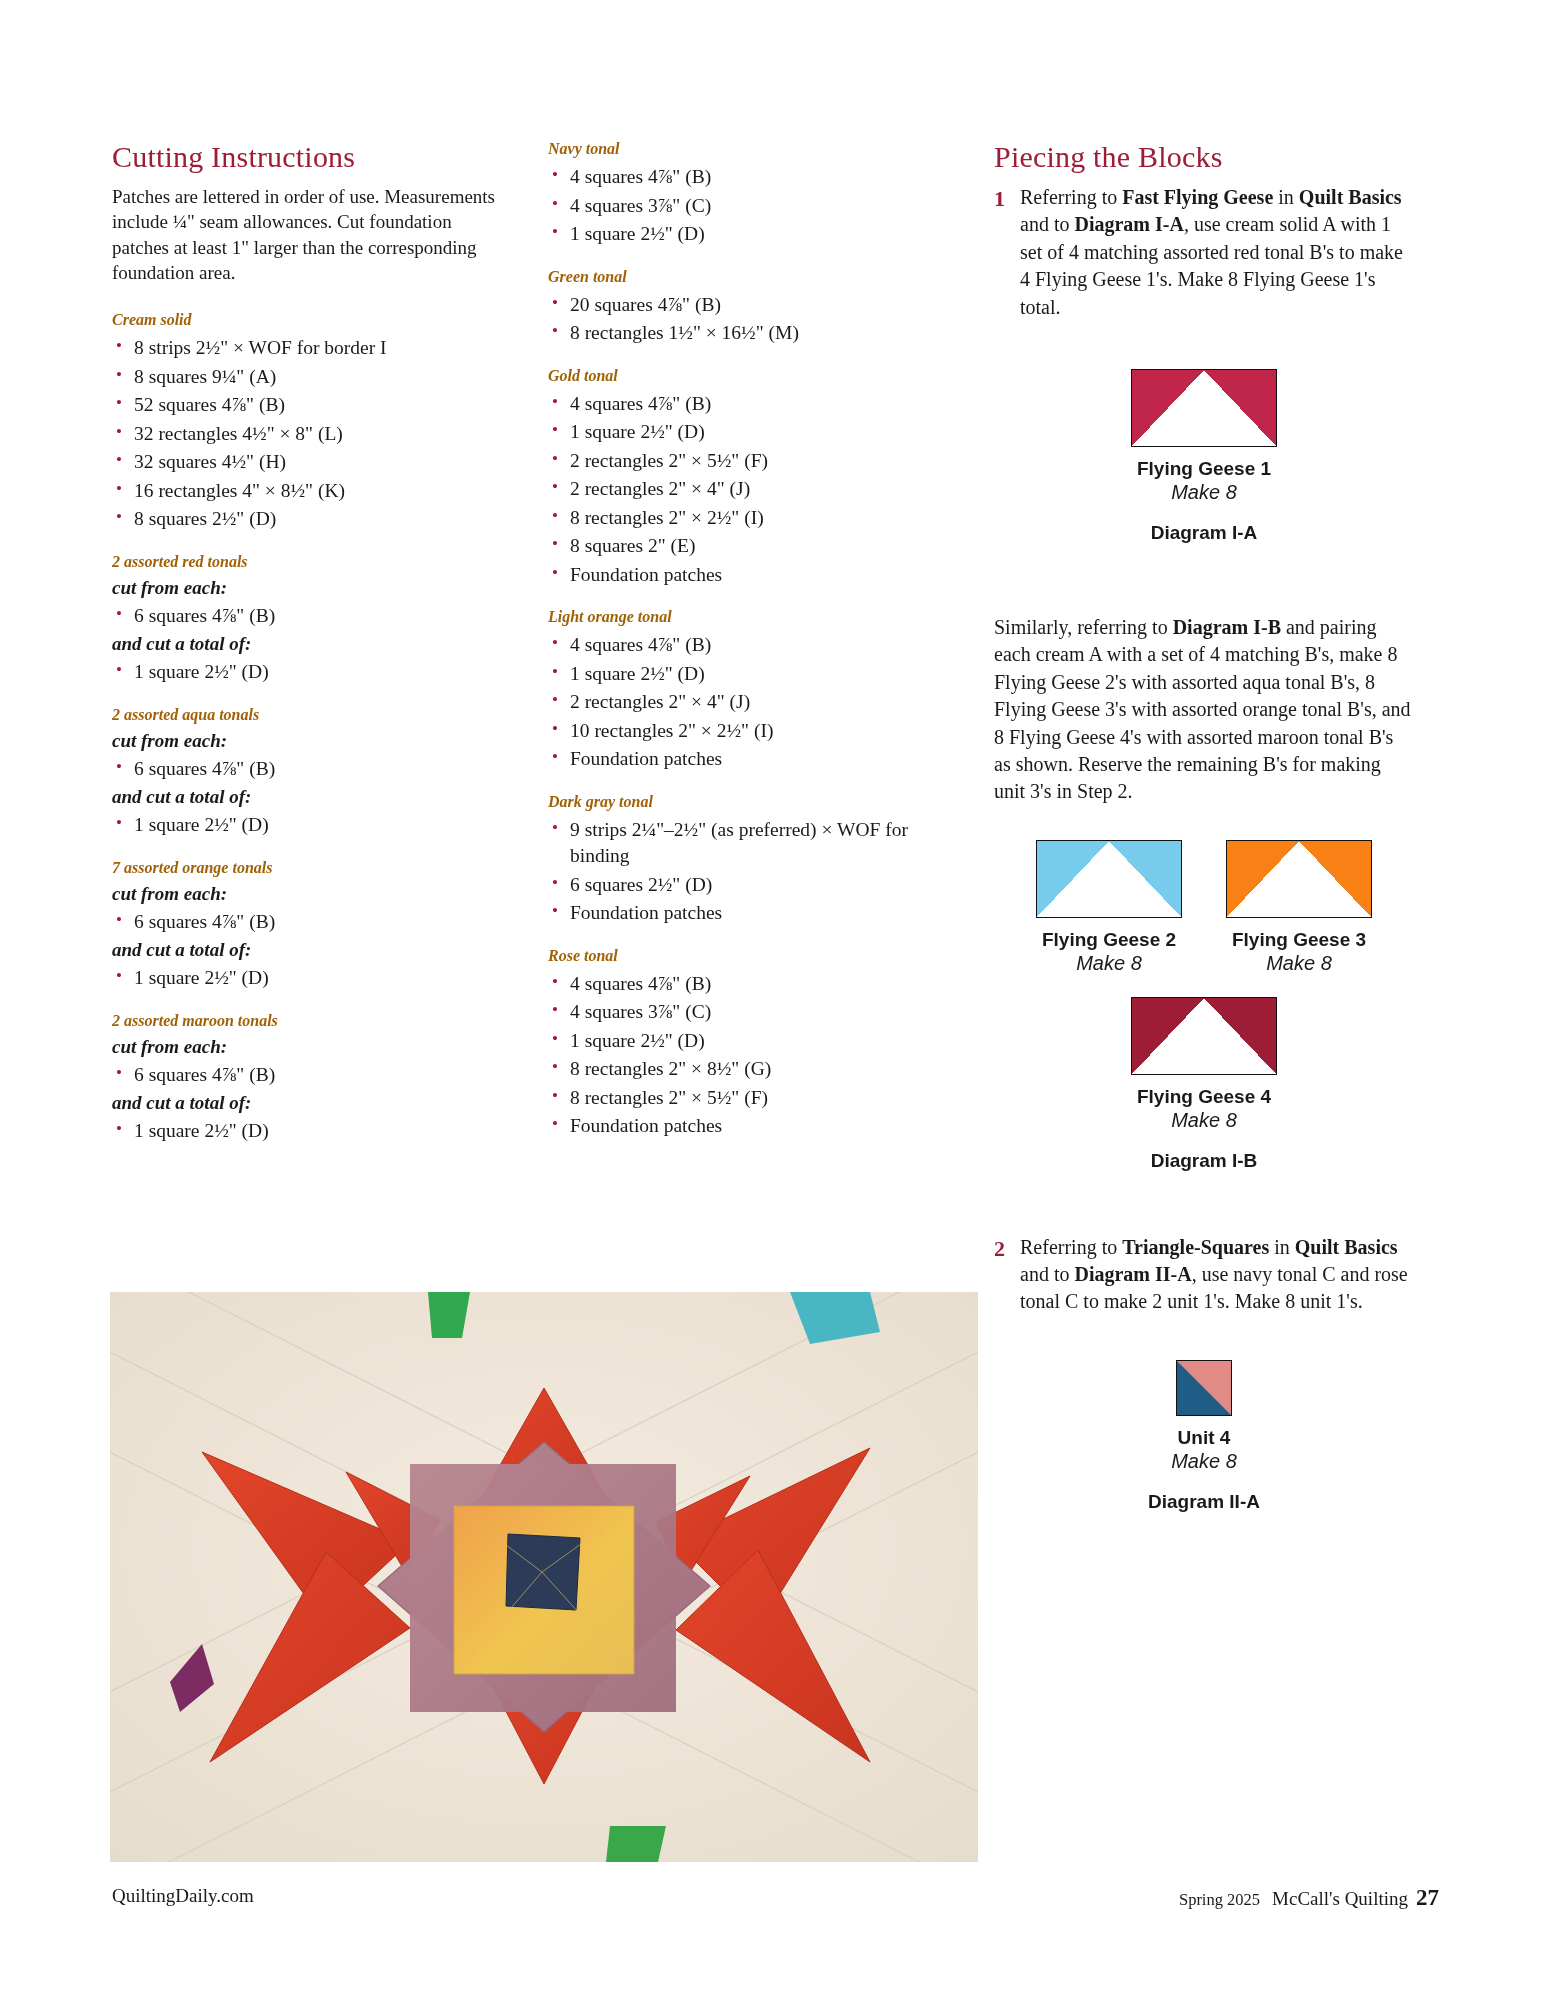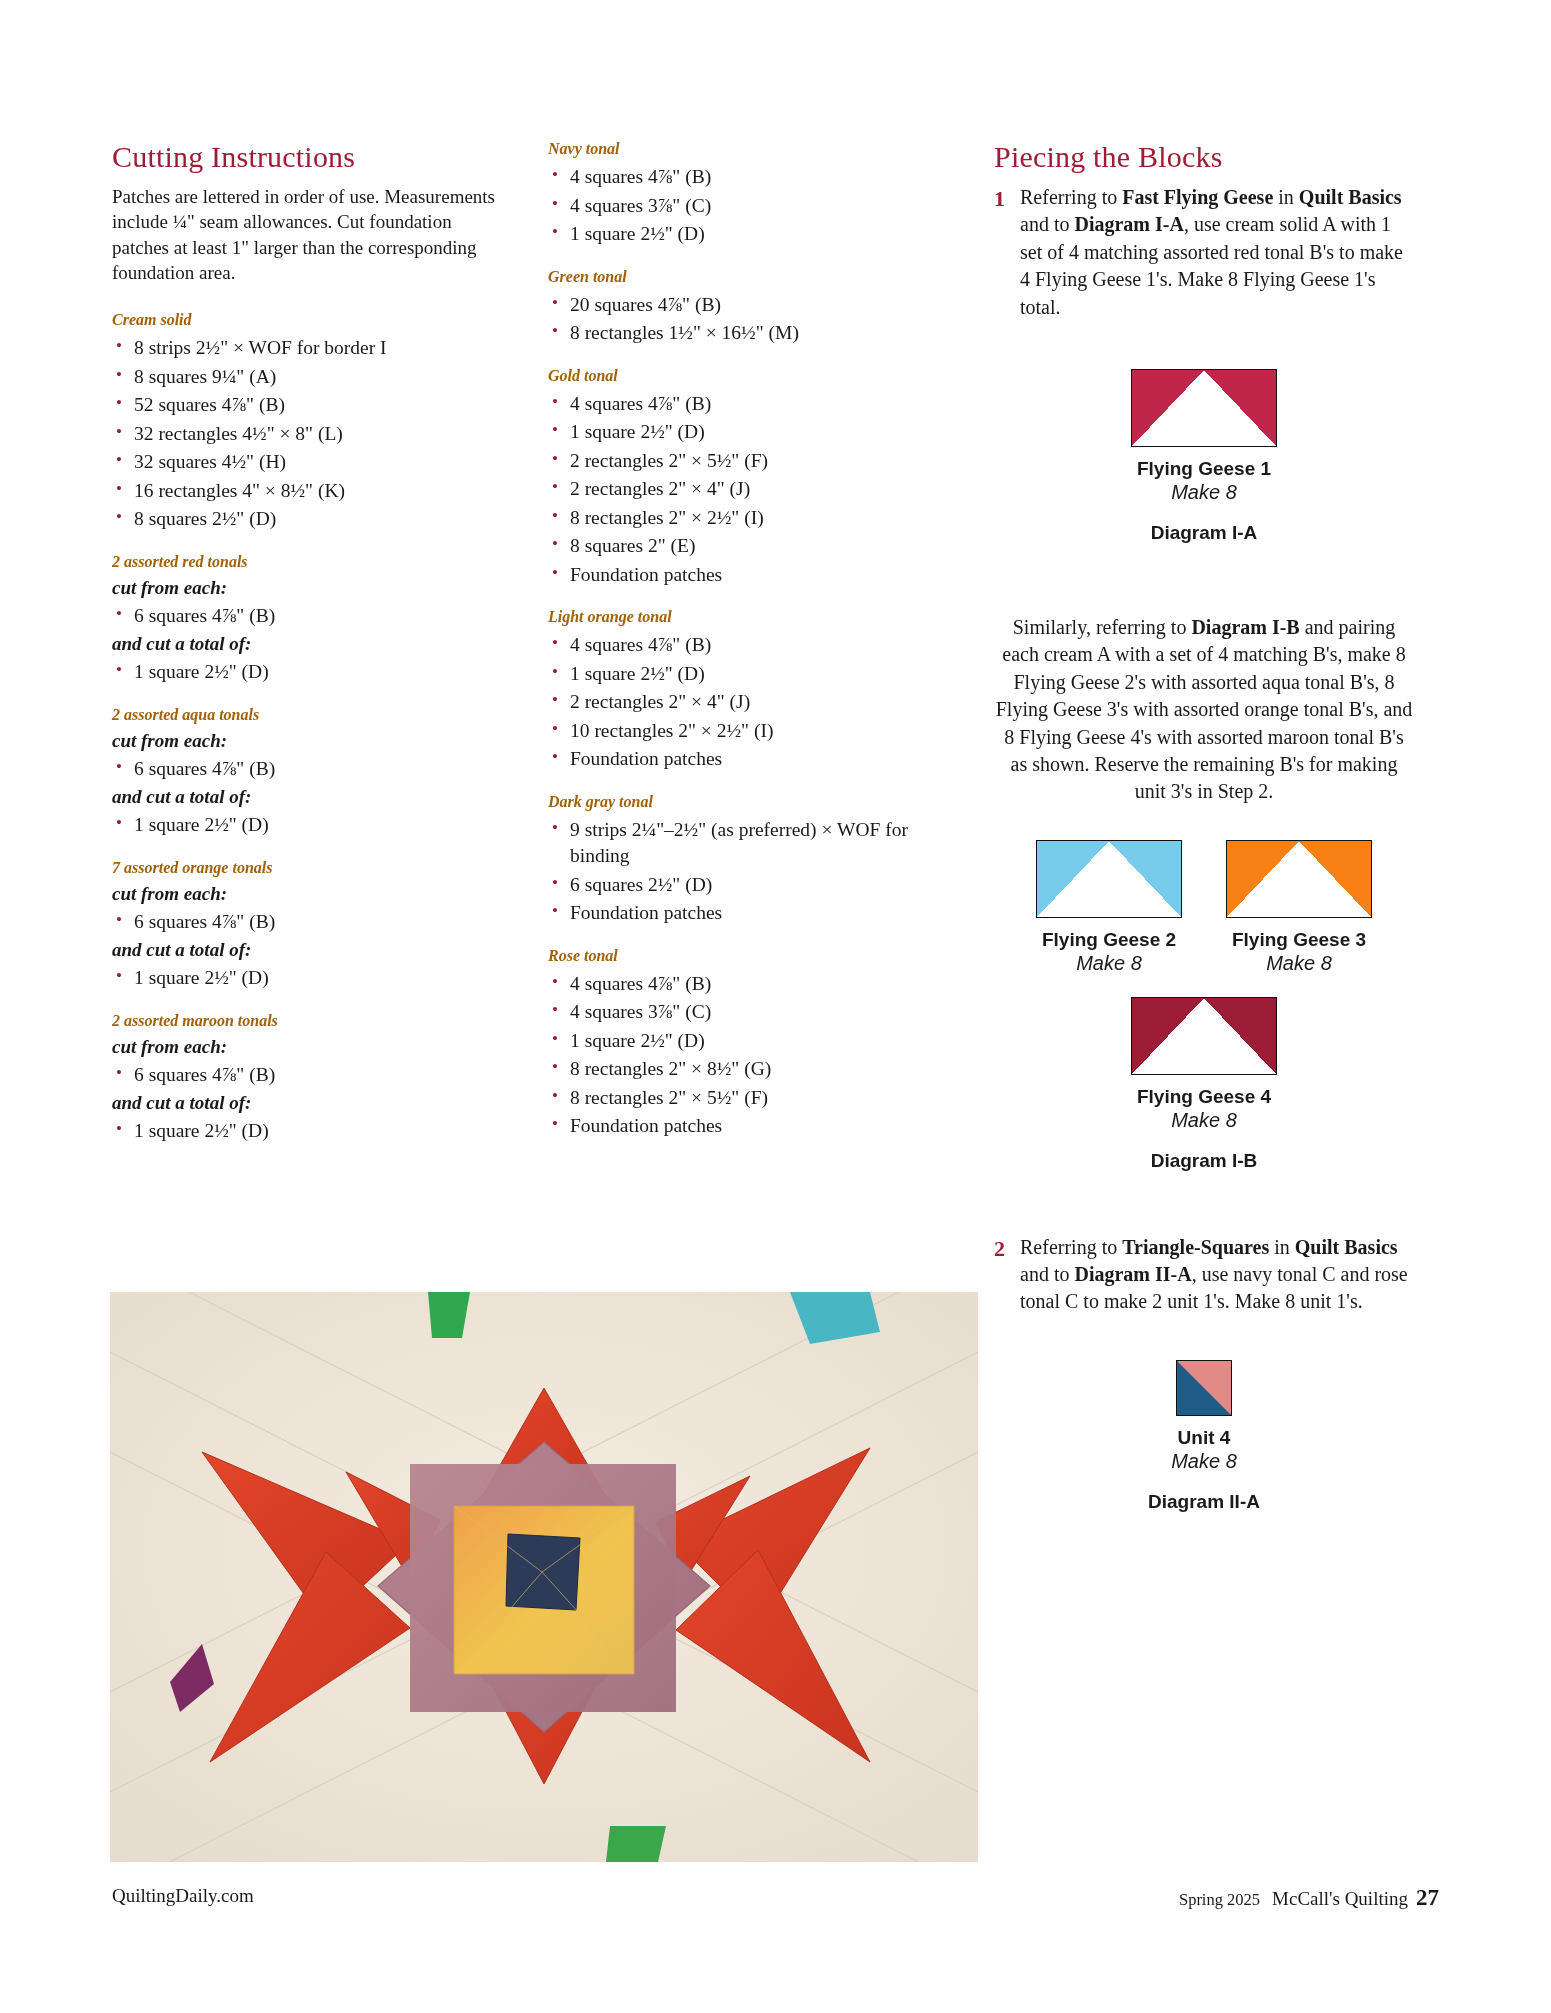--- a/index.html
+++ b/index.html
@@ -297,21 +297,21 @@
     <div class="diagram-wrap" style="margin-top:48px;">
       <div class="geese">
         <div class="tri-left" style="background:linear-gradient(to bottom right, #c0264a 0%, #c0264a 50%, #ffffff 50%, #ffffff 100%);"></div>
         <div class="tri-right" style="background:linear-gradient(to bottom left, #c0264a 0%, #c0264a 50%, #ffffff 50%, #ffffff 100%);"></div>
       </div>
       <div class="lbl-name">Flying Geese 1</div>
       <div class="lbl-make">Make 8</div>
       <div class="diag-id">Diagram I-A</div>
     </div>
 
-    <div class="para" style="margin-top:70px;text-align:center;">
+    <div class="para" style="margin-top:70px;">
       <span>Similarly, referring to </span><span class="bold">Diagram I-B</span><span> and pairing each cream A with a set of 4 matching B's, make 8 Flying Geese 2's with assorted aqua tonal B's, 8 Flying Geese 3's with assorted orange tonal B's, and 8 Flying Geese 4's with assorted maroon tonal B's as shown. Reserve the remaining B's for making unit 3's in Step 2.</span>
     </div>
 
     <div style="margin-top:34px;">
       <div class="two-up">
         <div class="diagram-wrap">
           <div class="geese">
             <div class="tri-left" style="background:linear-gradient(to bottom right, #76ccea 0%, #76ccea 50%, #ffffff 50%, #ffffff 100%);"></div>
             <div class="tri-right" style="background:linear-gradient(to bottom left, #76ccea 0%, #76ccea 50%, #ffffff 50%, #ffffff 100%);"></div>
           </div>

